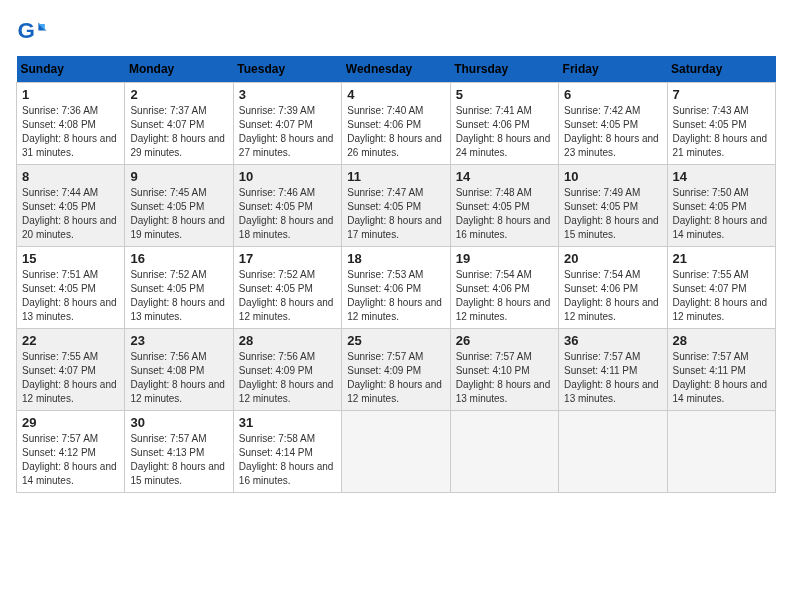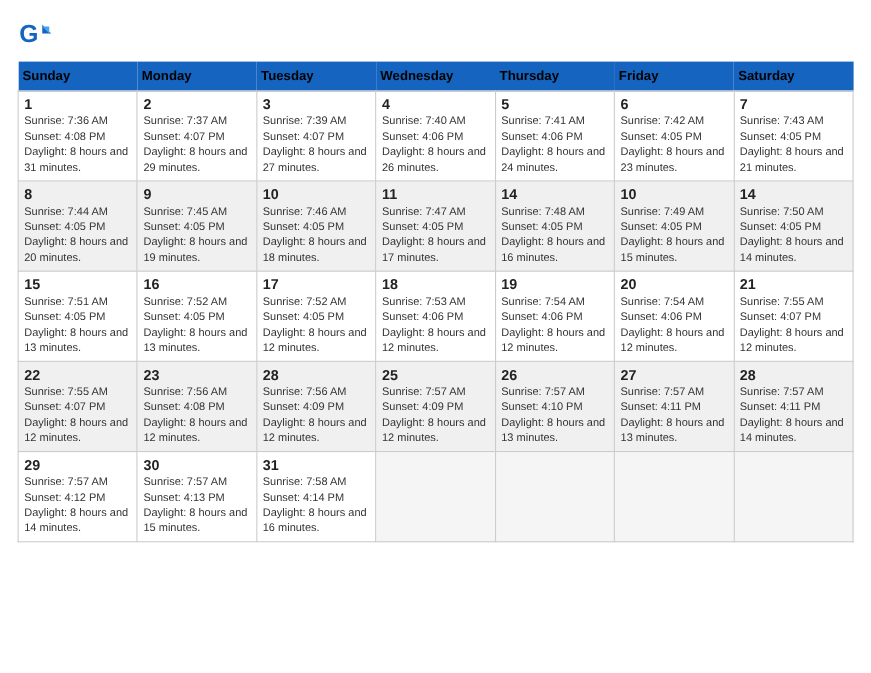--- a/index.html
+++ b/index.html
@@ -224,21 +224,21 @@
         </td>
         <td>
           <span class="day-num">25</span>
           <div class="day-info">Sunrise: 7:57 AM<br>Sunset: 4:09 PM<br>Daylight: 8 hours and 12 minutes.</div>
         </td>
         <td>
           <span class="day-num">26</span>
           <div class="day-info">Sunrise: 7:57 AM<br>Sunset: 4:10 PM<br>Daylight: 8 hours and 13 minutes.</div>
         </td>
         <td>
-          <span class="day-num">27</span>
+          <span class="day-num">36</span>
           <div class="day-info">Sunrise: 7:57 AM<br>Sunset: 4:11 PM<br>Daylight: 8 hours and 13 minutes.</div>
         </td>
         <td>
           <span class="day-num">28</span>
           <div class="day-info">Sunrise: 7:57 AM<br>Sunset: 4:11 PM<br>Daylight: 8 hours and 14 minutes.</div>
         </td>
       </tr>
       <tr>
         <td>
           <span class="day-num">29</span>

